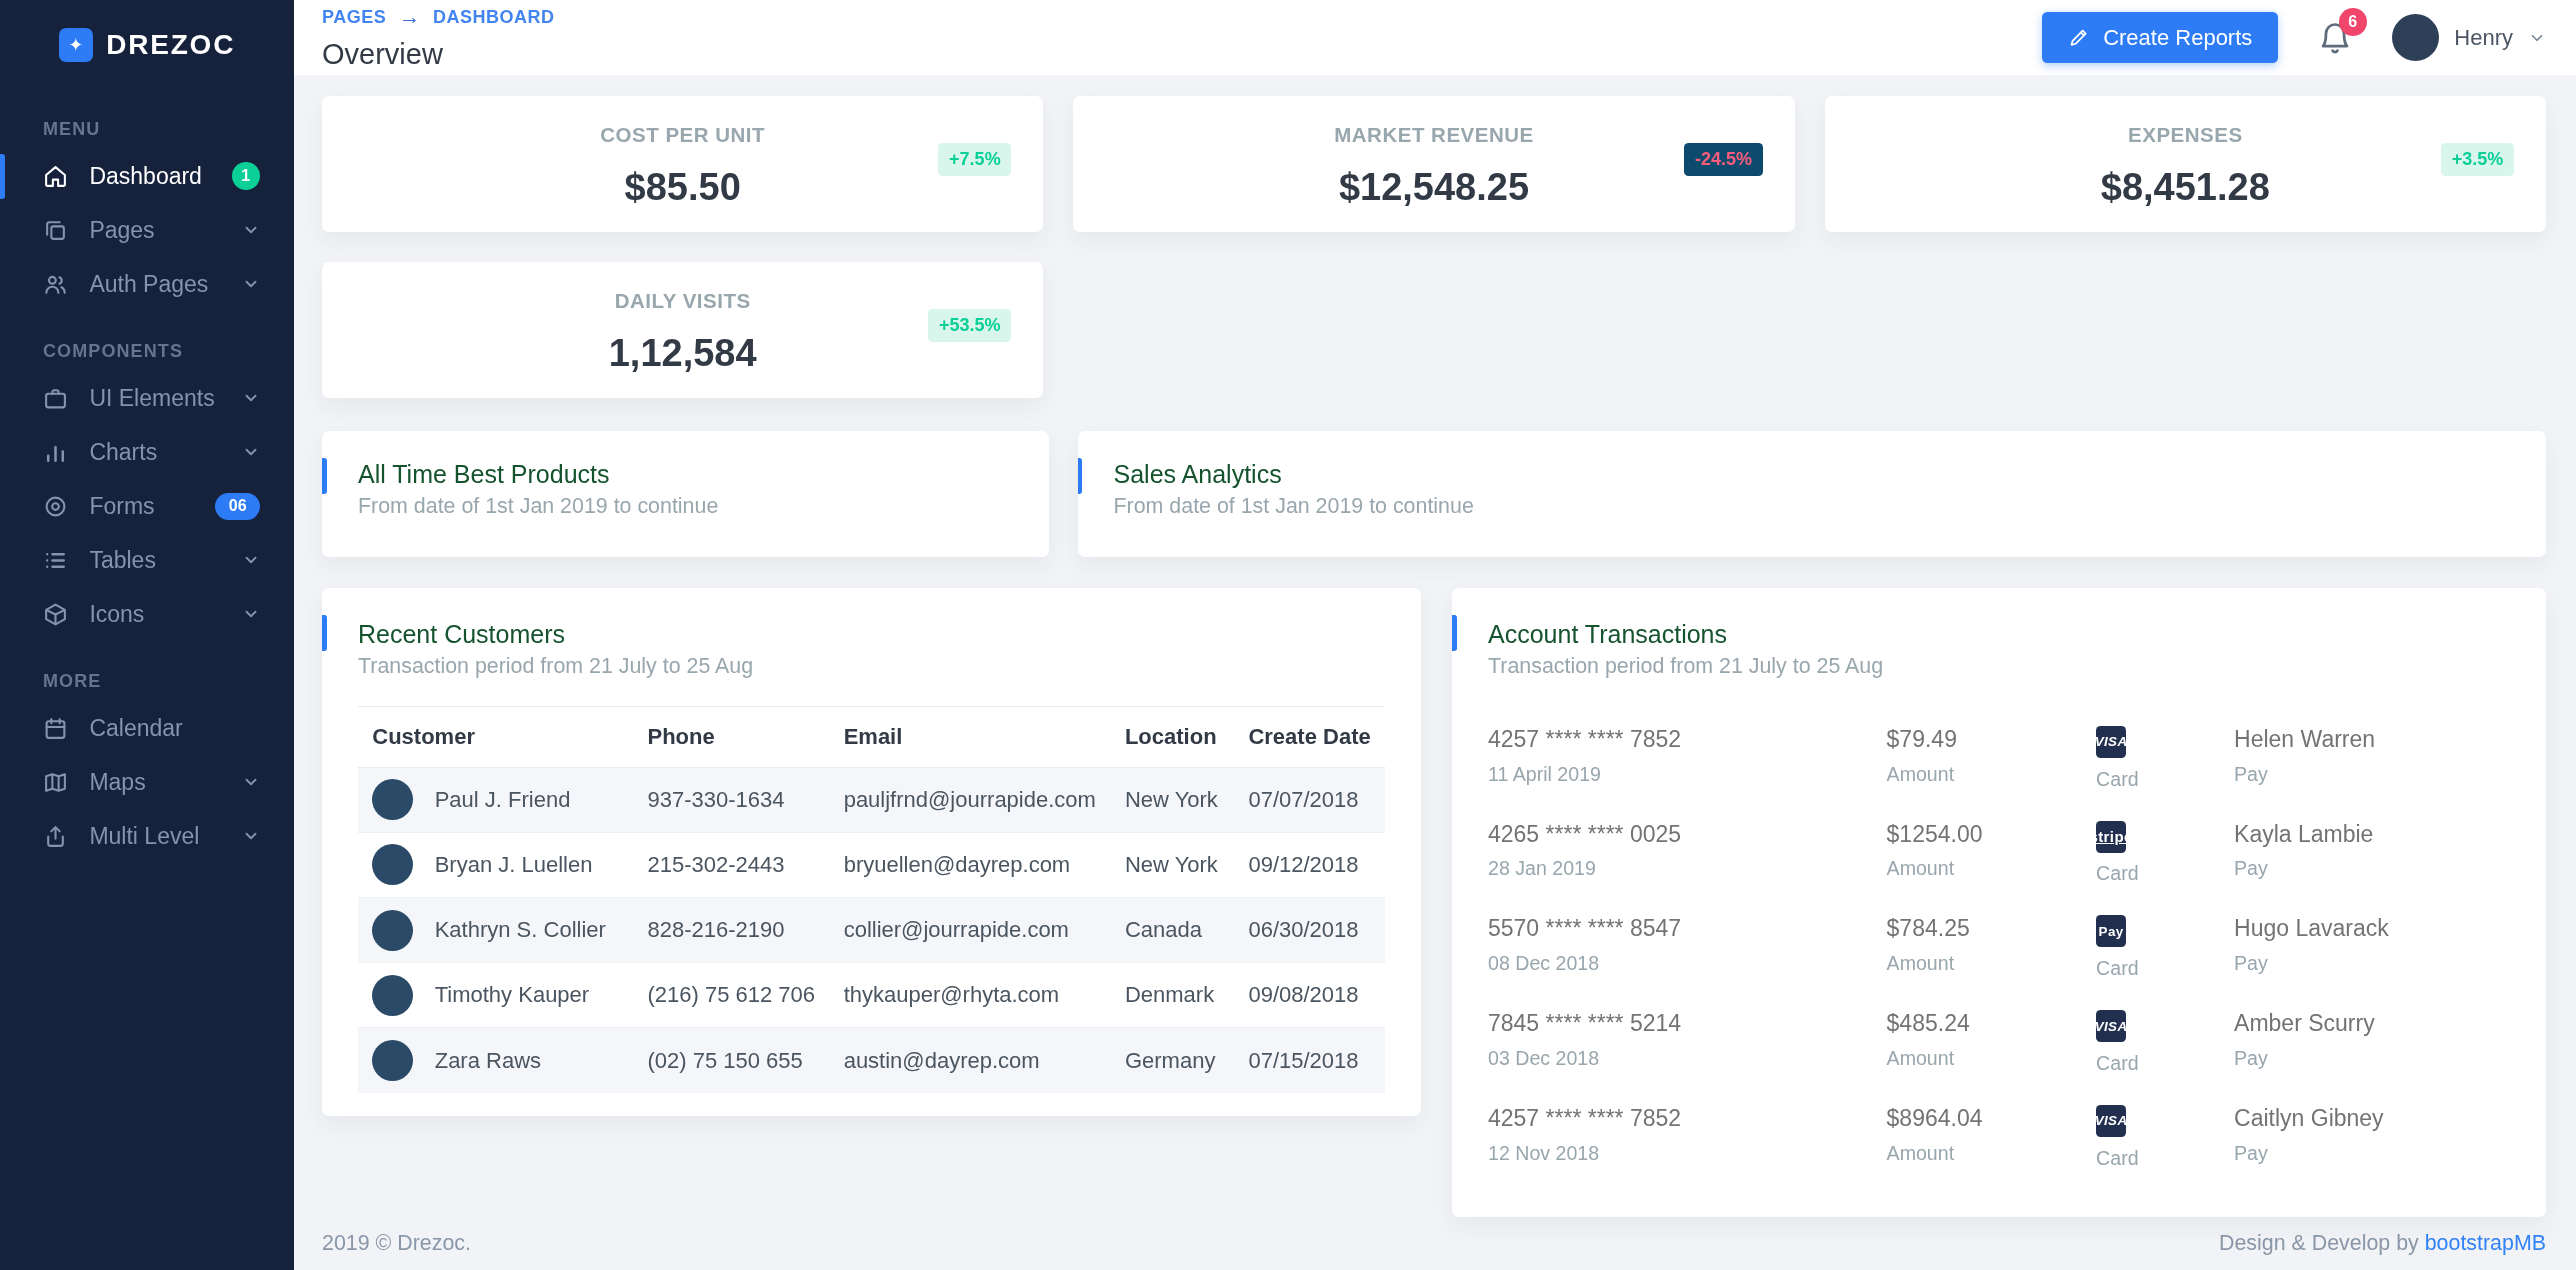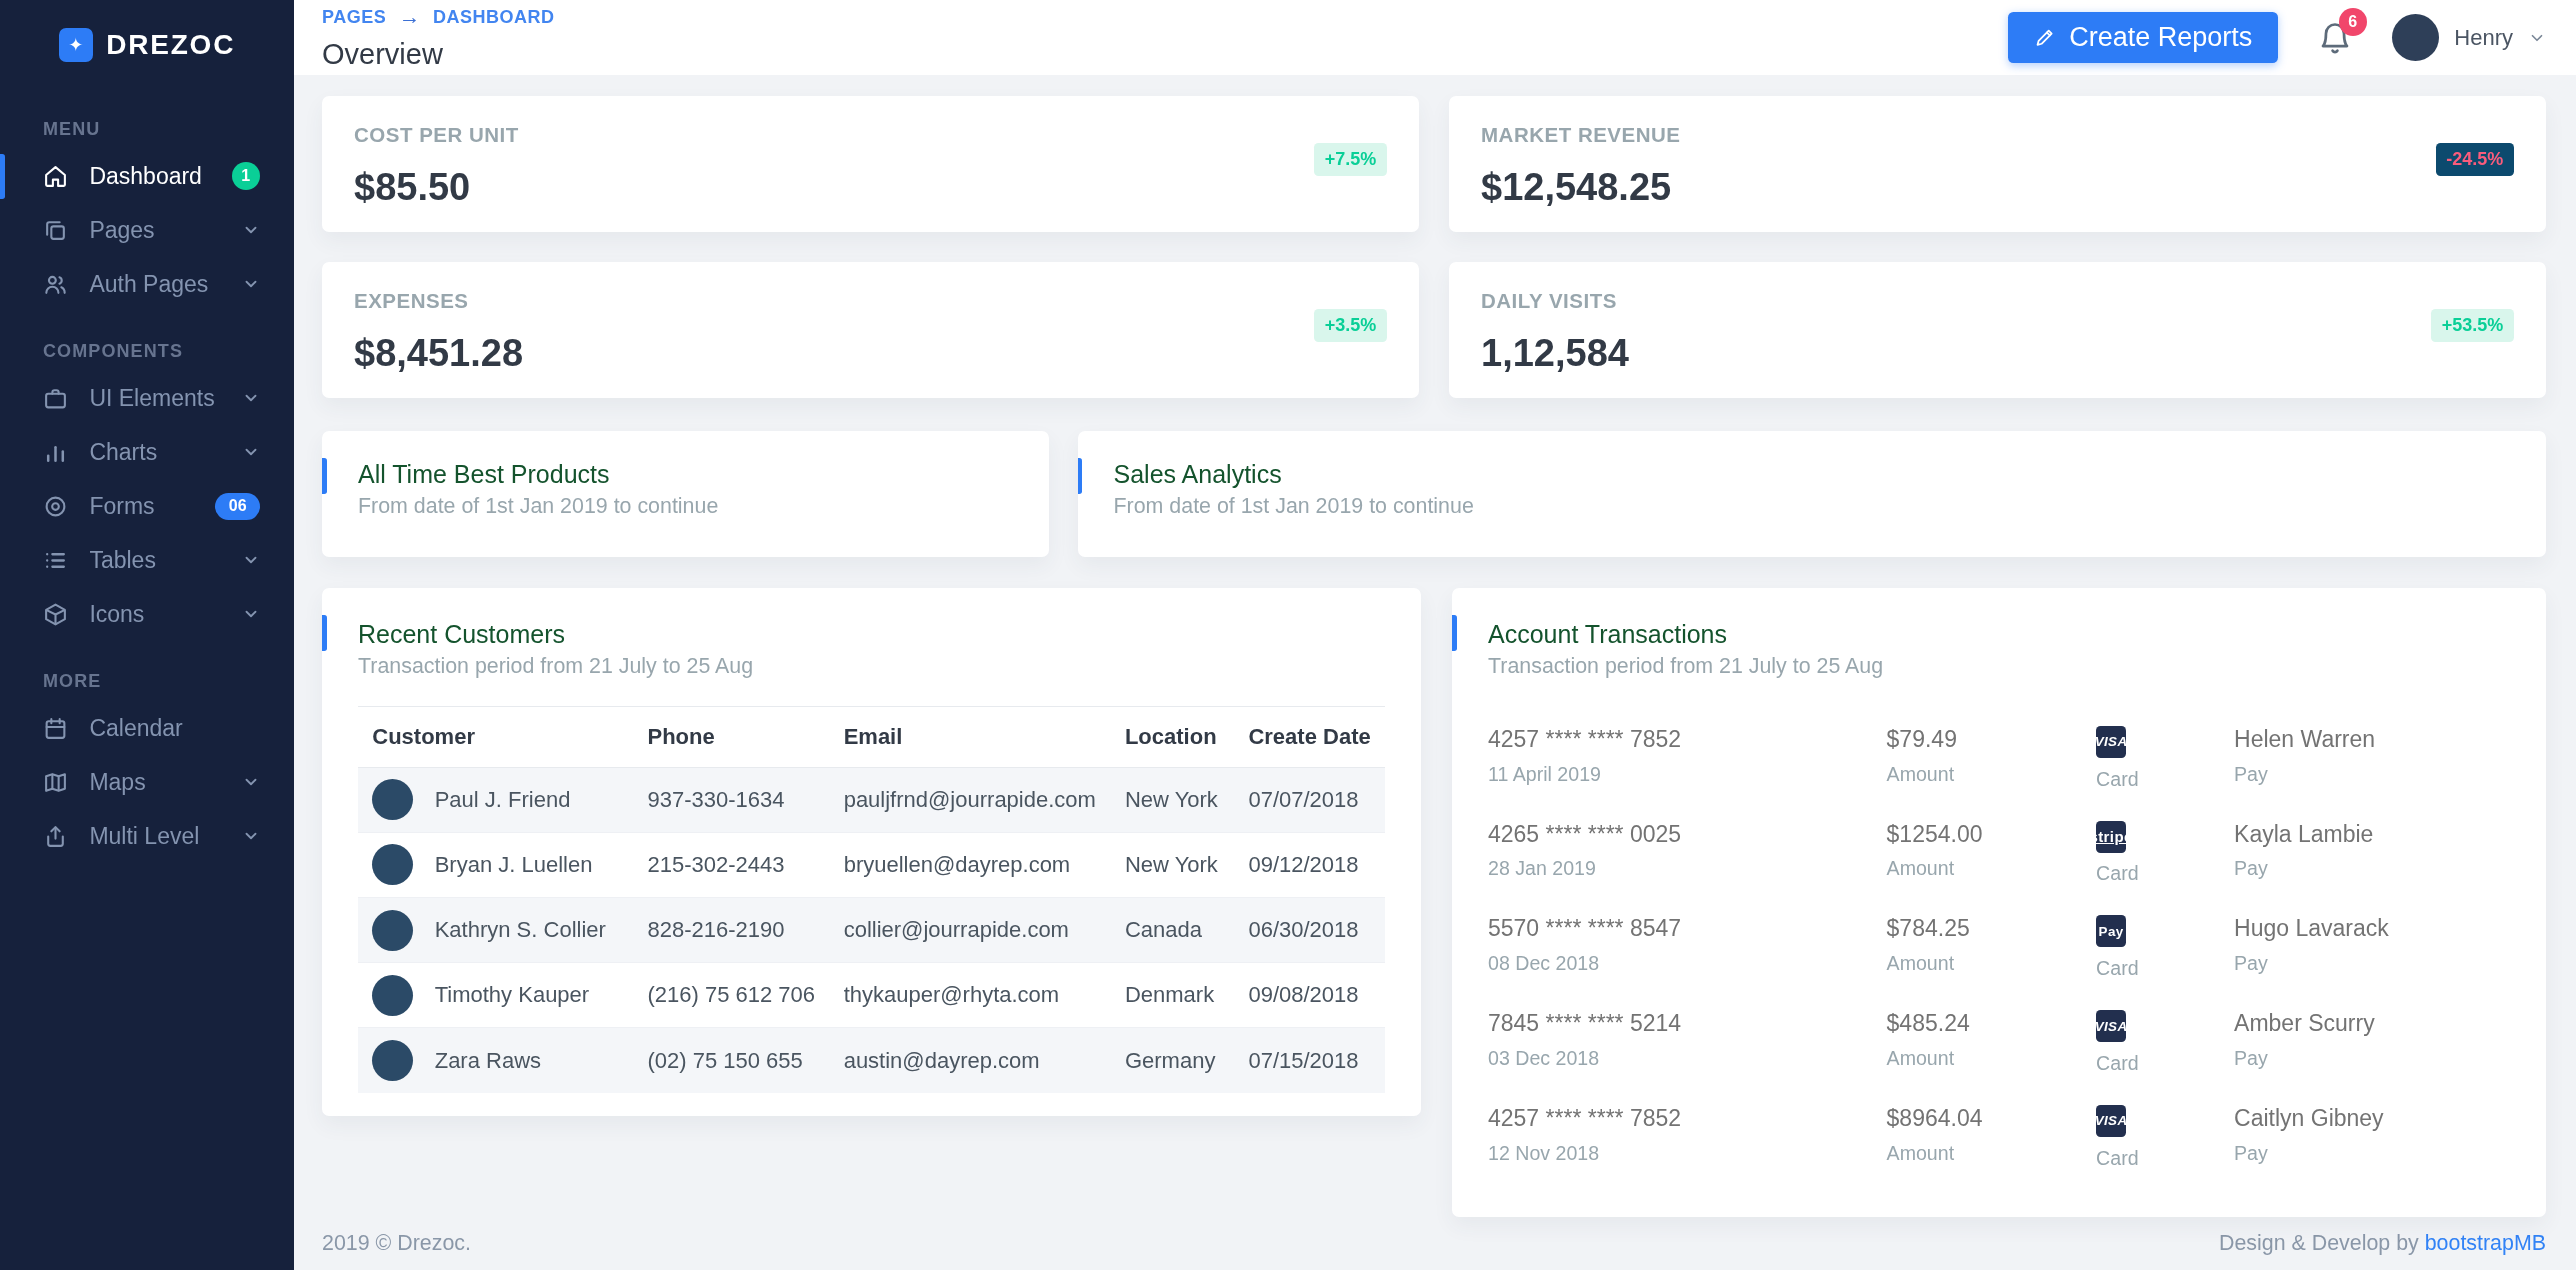--- a/index.html
+++ b/index.html
@@ -30,33 +30,33 @@
   .badge-pill { margin-left:auto; padding:0 13.4px; height:27px; border-radius:13.4px; background:#2d7cf6; color:#fff; font-size:16px; font-weight:700; display:flex; align-items:center; justify-content:center; }
 
   
   .main { flex:1; display:flex; flex-direction:column; min-width:0; }
   .topbar { height:103px; background:#ffffff; display:flex; align-items:center; justify-content:space-between; padding:0 30px 0 28px; }
   .breadcrumb { display:flex; align-items:center; gap:12.5px; font-size:18px; font-weight:600; letter-spacing:0.5px; color:#4285f0; }
   .breadcrumb .sep { color:#3b6fd4; font-size:21.4px; font-weight:400; }
   .crumb { cursor:pointer; }
   .page-title { margin-top:8px; font-size:29px; font-weight:500; color:#323a46; }
   .topbar-right { display:flex; align-items:center; gap:39px; }
-  .btn-primary { display:flex; align-items:center; gap:13.4px; height:51px; padding:0 26px; background:#2d7cf6; color:#fff; font-size:27px; font-weight:500; border:none; border-radius:5.4px; cursor:pointer; font-family:"Liberation Sans", sans-serif; box-shadow:0 2.7px 9px rgba(45,124,246,0.35); }
+  .btn-primary { display:flex; align-items:center; gap:13.4px; height:51px; padding:0 26px; background:#2d7cf6; color:#fff; font-size:22px; font-weight:500; border:none; border-radius:5.4px; cursor:pointer; font-family:"Liberation Sans", sans-serif; box-shadow:0 2.7px 9px rgba(45,124,246,0.35); }
   .btn-primary svg { width:21.4px; height:21.4px; }
   .bell-wrap { position:relative; color:#5d6b7a; cursor:pointer; }
   .bell-wrap svg { width:36px; height:36px; }
   .bell-badge { position:absolute; top:-11.6px; right:-13.4px; min-width:28px; height:28px; border-radius:14.3px; background:#f1466b; color:#fff; font-size:16px; font-weight:700; display:flex; align-items:center; justify-content:center; }
   .user { display:flex; align-items:center; gap:15px; cursor:pointer; }
   .avatar { width:47px; height:47px; border-radius:50%; background:#2e3f58; }
   .user-name { font-size:22px; color:#4b5563; }
   .user .chev { margin-left:0; color:#7a8797; }
 
   
   .content { flex:1; padding:20.5px 30px 0 28px; }
-  .stats-row { display:grid; grid-template-columns:repeat(2, 1fr); gap:30px; }
+  .stats-row { display:grid; grid-template-columns:repeat(3, 1fr); gap:30px;text-align:center; }
   .stat-card { position:relative; background:#fff; border-radius:7.1px; padding:27px 32px; height:136px; box-shadow:0 9px 21.4px rgba(56,65,90,0.06); }
   .stat-label { font-size:20.5px; font-weight:600; letter-spacing:0.5px; color:#98a6ad; }
   .stat-value { margin-top:19.6px; font-size:38px; font-weight:600; color:#323a46; }
   .stat-badge { position:absolute; top:47px; right:32px; padding:6.2px 10.7px; border-radius:4.5px; font-size:18px; font-weight:600; }
   .stat-badge.up { background:#d9f6ec; color:#0acf97; }
   .stat-badge.down { background:#0c4a6e; color:#fa5c7c; }
 
   .panel-row { display:flex; gap:28.5px; margin-top:33px; }
   .card { position:relative; background:#fff; border-radius:7.1px; box-shadow:0 9px 21.4px rgba(56,65,90,0.06); }
   .accent::before { content:""; position:absolute; left:0; top:27px; height:36px; width:4.5px; background:#2d7cf6; border-radius:0 2.7px 2.7px 0; }

